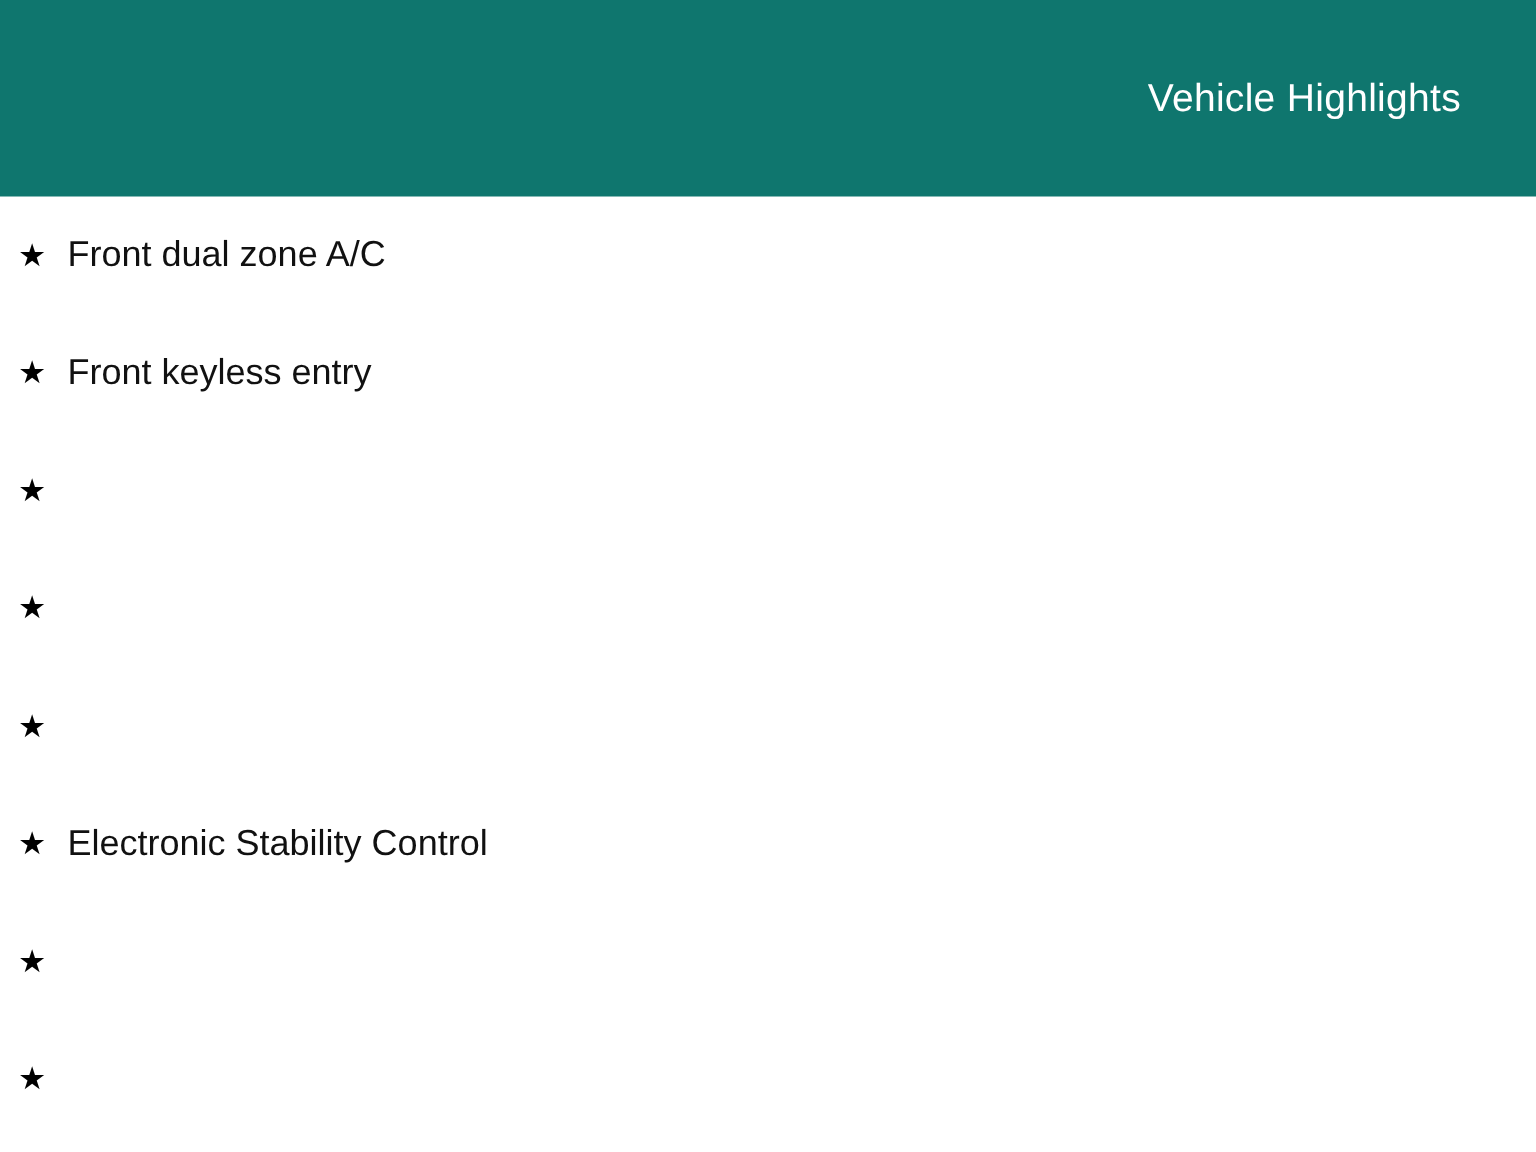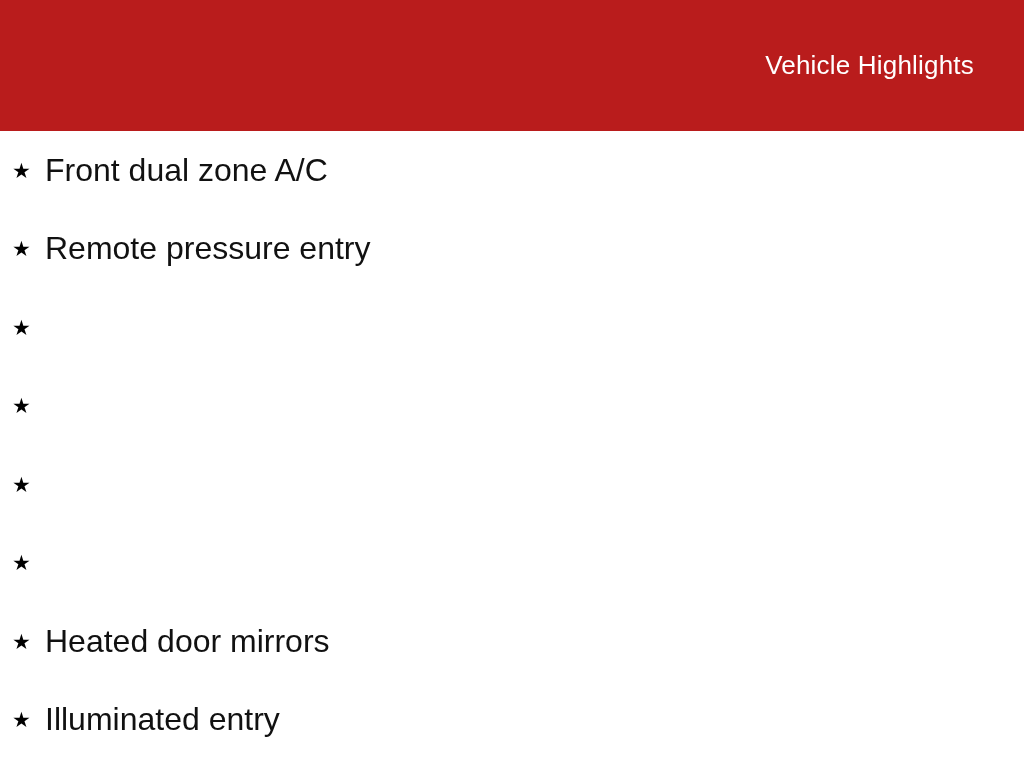--- a/index.html
+++ b/index.html
@@ -18,21 +18,21 @@
     width: 1024px;
     height: 768px;
     background: #ffffff;
   }
   .header-bar {
     position: absolute;
     top: 0;
     left: 0;
     width: 1024px;
     height: 131px;
-    background: #b91c1c;
+    background: #0f766e;
     box-sizing: border-box;
   }
   .header-title {
     position: absolute;
     right: 50px;
     top: 50px;
     color: #ffffff;
     font-size: 26px;
     font-family: "Liberation Sans", sans-serif;
     font-weight: 400;
@@ -58,21 +58,21 @@
   .bullet-star {
     width: 33px;
     flex: 0 0 33px;
     color: #000000;
     font-size: 21px;
     line-height: 1;
     text-align: left;
   }
   .feature-label {
     color: #111111;
-    font-size: 32px;
+    font-size: 24px;
     font-family: "Liberation Sans", sans-serif;
     font-weight: 400;
     white-space: nowrap;
   }
 </style>
 </head>
 <body>
 
 <div class="page">
 
@@ -82,44 +82,43 @@
 
   <ul class="features-list">
 
     <li class="feature-item">
       <span class="bullet-star">★</span>
       <span class="feature-label">Front dual zone A/C</span>
     </li>
 
     <li class="feature-item">
       <span class="bullet-star">★</span>
-      <span class="feature-label">Remote pressure entry</span>
+      <span class="feature-label">Front keyless entry</span>
     </li>
 
     <li class="feature-item">
       <span class="bullet-star">★</span>
     </li>
 
     <li class="feature-item">
       <span class="bullet-star">★</span>
     </li>
 
     <li class="feature-item">
       <span class="bullet-star">★</span>
     </li>
 
     <li class="feature-item">
       <span class="bullet-star">★</span>
+      <span class="feature-label">Electronic Stability Control</span>
     </li>
 
     <li class="feature-item">
       <span class="bullet-star">★</span>
-      <span class="feature-label">Heated door mirrors</span>
     </li>
 
     <li class="feature-item">
       <span class="bullet-star">★</span>
-      <span class="feature-label">Illuminated entry</span>
     </li>
 
   </ul>
 
 </div>
 
 </body></html>

